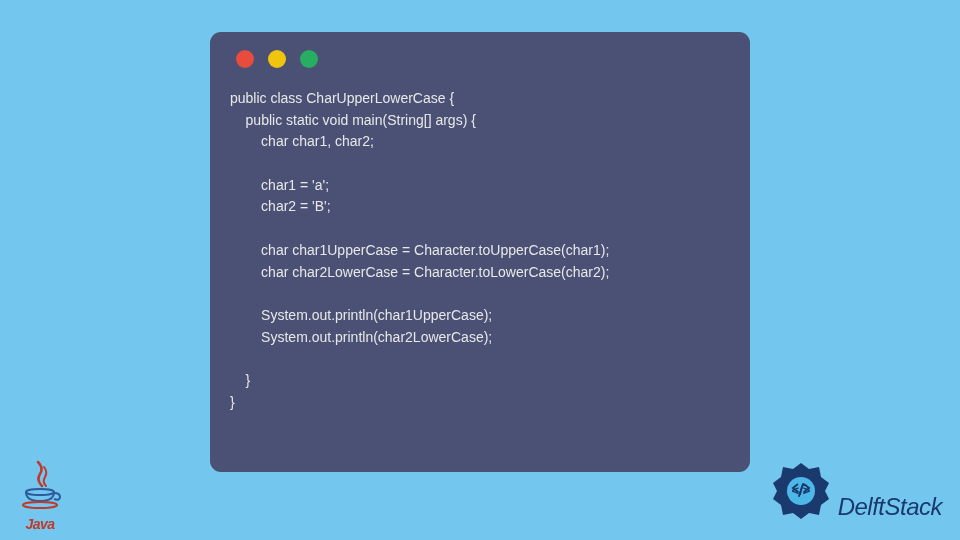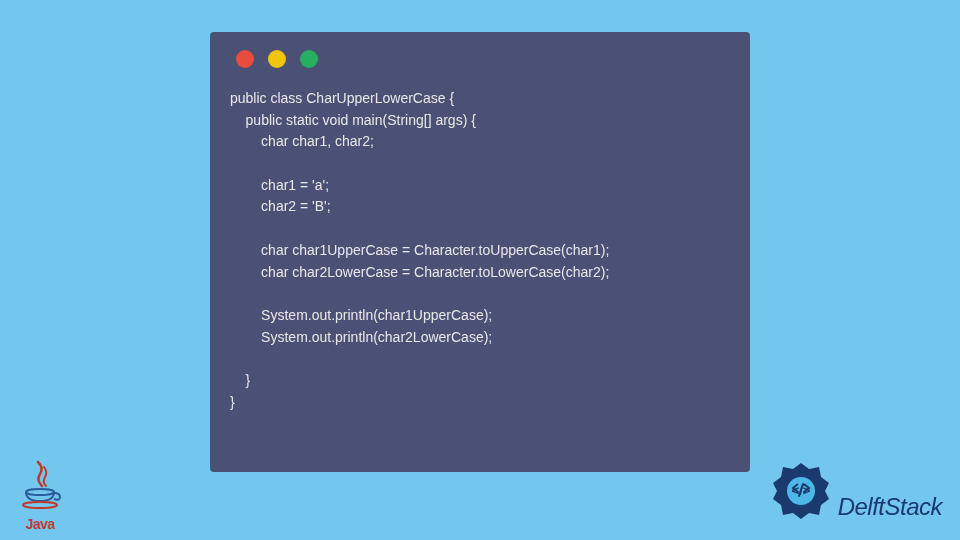--- a/index.html
+++ b/index.html
@@ -15,21 +15,21 @@
       font-family: Arial, sans-serif;
       overflow: hidden;
     }
     .code-window {
       position: absolute;
       top: 32px;
       left: 210px;
       width: 540px;
       height: 440px;
       background: #4b5175;
-      border-radius: 4px;
+      border-radius: 11px;
       padding: 18px 20px;
     }
     .traffic-lights {
       display: flex;
       gap: 14px;
       margin-bottom: 20px;
       padding-left: 6px;
     }
     .light {
       width: 18px;
@@ -56,20 +56,21 @@
     }
     .java-cup {
       position: relative;
       width: 44px;
       height: 55px;
     }
     .java-text {
       font-size: 14px;
       color: #c0392b;
       font-weight: bold;
+      font-style: italic;
       letter-spacing: -0.5px;
       margin-top: 2px;
     }
     .delft-logo {
       position: absolute;
       bottom: 18px;
       right: 18px;
       display: flex;
       align-items: center;
       gap: 6px;

